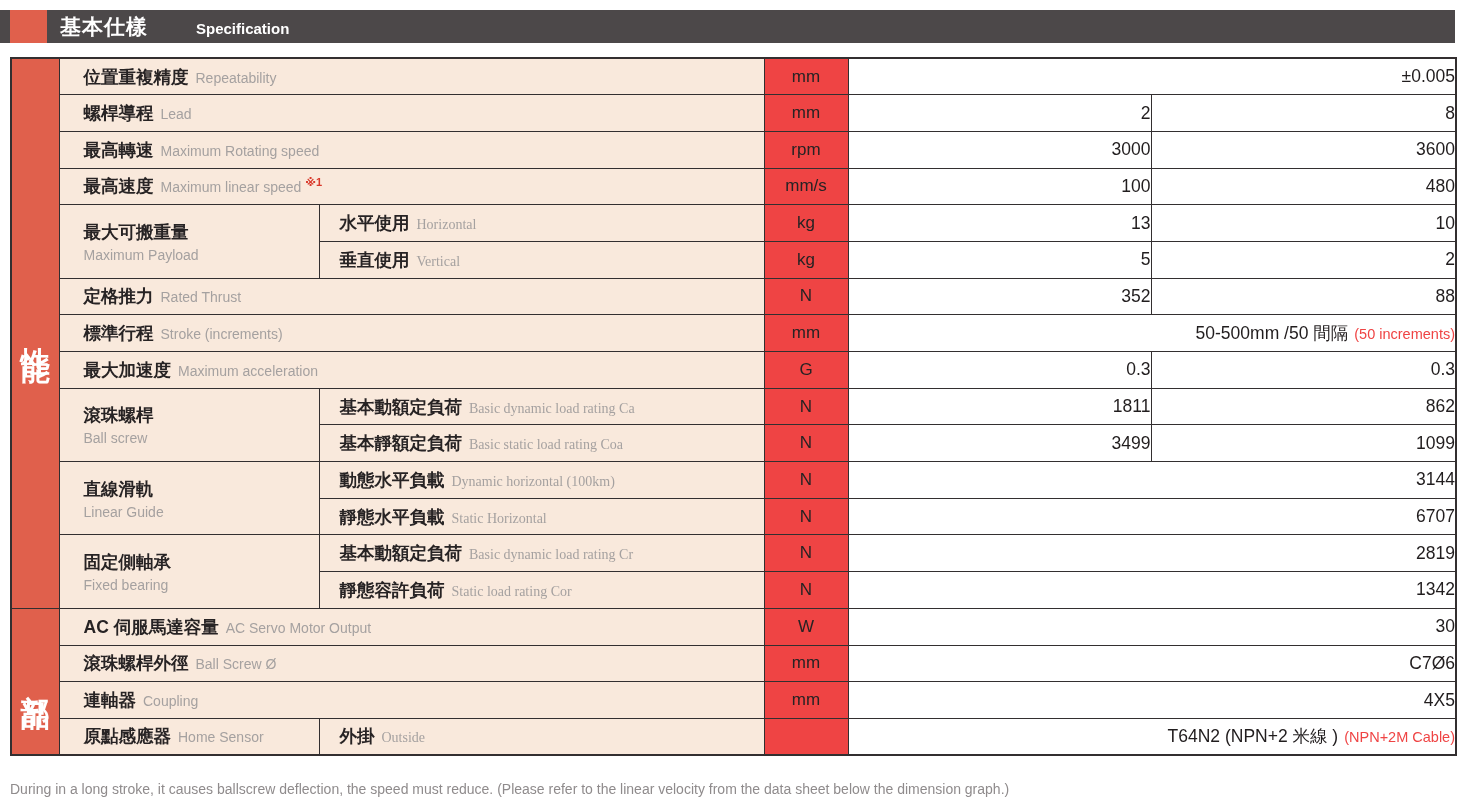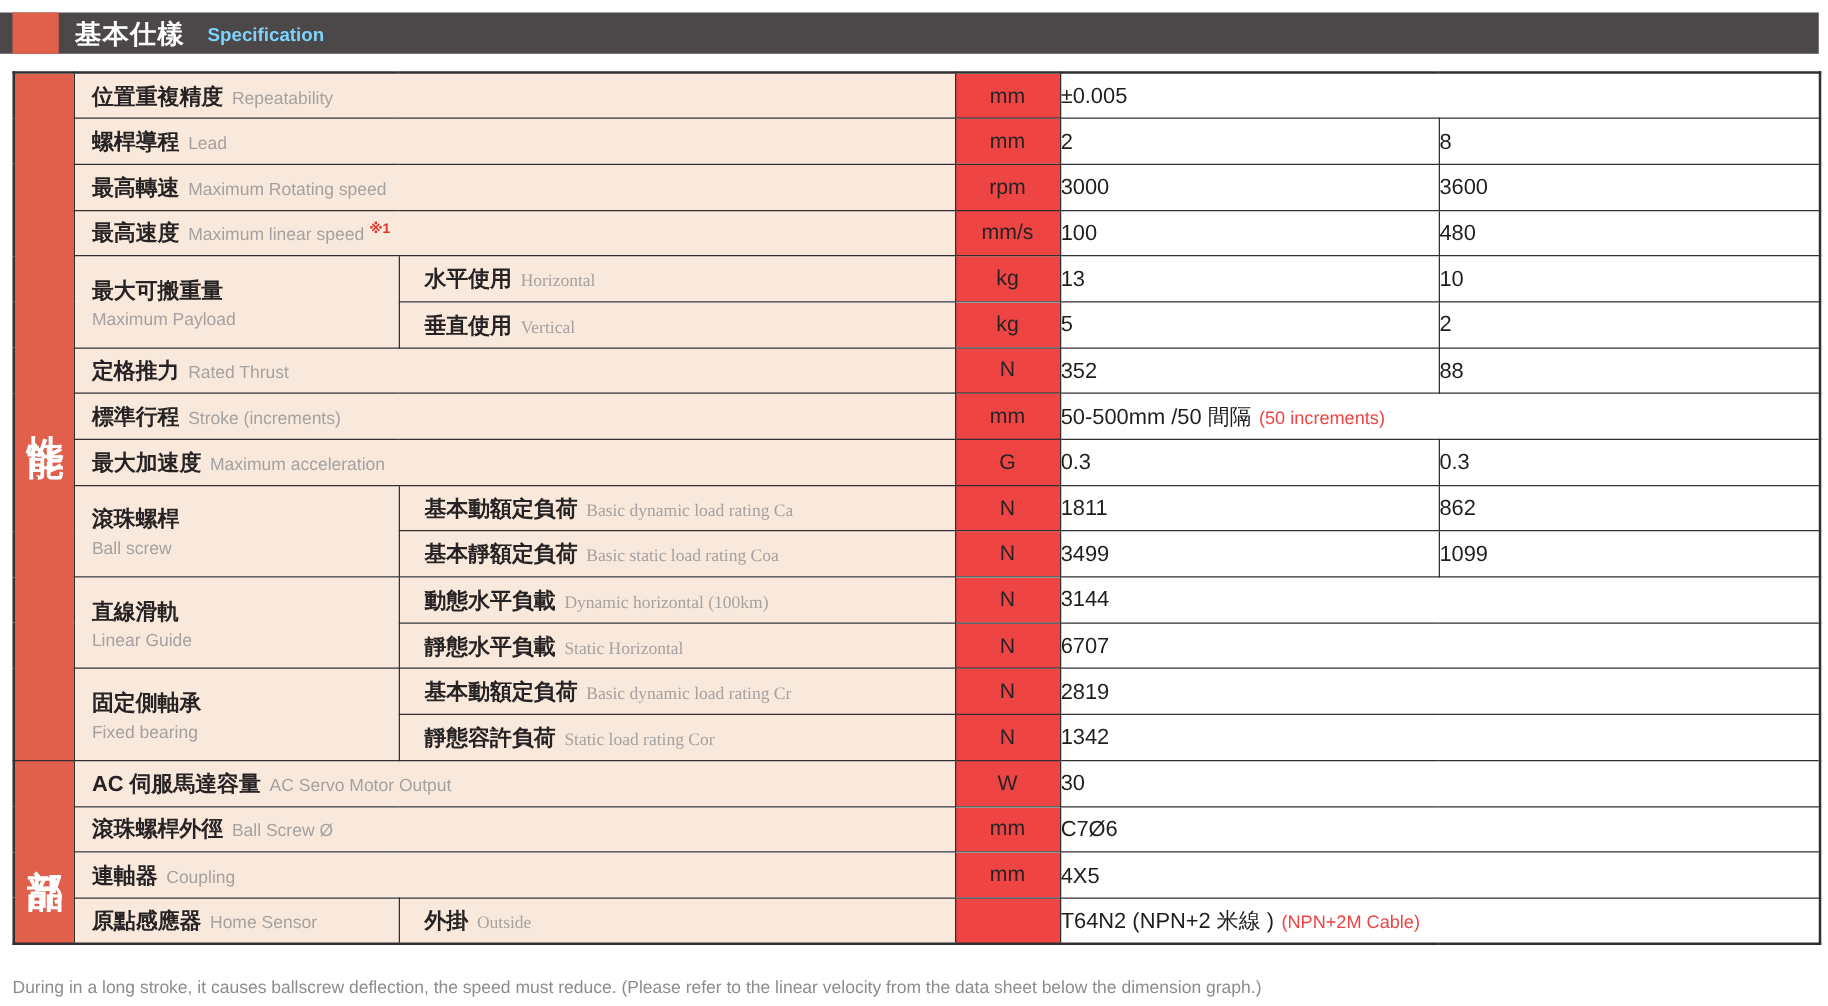--- a/index.html
+++ b/index.html
@@ -5,42 +5,42 @@
   * { margin:0; padding:0; box-sizing:border-box; }
   html,body { background:#ffffff; }
   body { font-family:"Liberation Sans","DejaVu Sans",sans-serif; }
   .page { position:relative; width:1462px; height:805px; background:#ffffff; overflow:hidden; }
 
   
   .header-bar { position:absolute; left:0; top:10px; right:7px; height:33px; background:#4c4849; }
   .header-accent { position:absolute; left:10px; top:0; bottom:0; width:37px; background:#e0604c; }
   .header-title { position:absolute; left:60px; top:0; bottom:0; display:flex; align-items:center; gap:18px; }
   .header-title .t-zh { color:#ffffff; font-size:21px; font-weight:bold; letter-spacing:1px; }
-  .header-title .t-en { color:#7dd3fc; font-size:15px; font-weight:bold; padding-top:3px; }
+  .header-title .t-en { color:#ffffff; font-size:15px; font-weight:bold; padding-top:3px;margin-left:30px; }
 
   
   .tbl-wrap { position:absolute; left:10px; top:57px; }
   table { border-collapse:collapse; table-layout:fixed; width:1445px; border:2px solid #332f30; }
   td { border:1px solid #332f30; vertical-align:middle; overflow:hidden; }
   tr { height:36.7px; }
 
   td.side { background:#e0604c; text-align:center; }
   .vtext { writing-mode:vertical-rl; text-orientation:upright; color:#ffffff;
            font-size:29px; font-weight:bold; letter-spacing:7px; line-height:1; }
 
-  td.lab { background:#f9e9dc; padding-left:14px; white-space:nowrap; }
+  td.lab { background:#f9e9dc; padding-left:24px; white-space:nowrap; }
   td.lab2 { background:#f9e9dc; padding-left:20px; white-space:nowrap;font-family:Liberation Serif, serif; }
   .zh { color:#272324; font-size:17.5px; font-weight:600; }
   .en { color:#a5a1a0; font-size:14px; font-weight:400; margin-left:7px; }
   .stack .zh { display:block; margin-bottom:3px; }
   .stack .en { display:block; margin-left:0; }
   sup.ref { color:#d9392b; font-size:11px; font-weight:bold; margin-left:4px; }
 
   td.unit { background:#ef4444; text-align:center; color:#272324; font-size:17px; }
-  td.val { background:#ffffff; text-align:left; color:#211d1e; font-size:17.5px; }
+  td.val { background:#ffffff; text-align:right; color:#211d1e; font-size:17.5px; }
   .v-gray { color:#ef4444; font-size:14.5px; margin-left:6px; }
 
   
   .note-zh { position:absolute; left:10px; top:760px; color:#e8281e; font-size:15px; font-weight:bold; }
   .note-en { position:absolute; left:10px; top:781px; color:#8f8b8c; font-size:14px; }
 </style>
 </head>
 <body>
 
 <div class="page">

